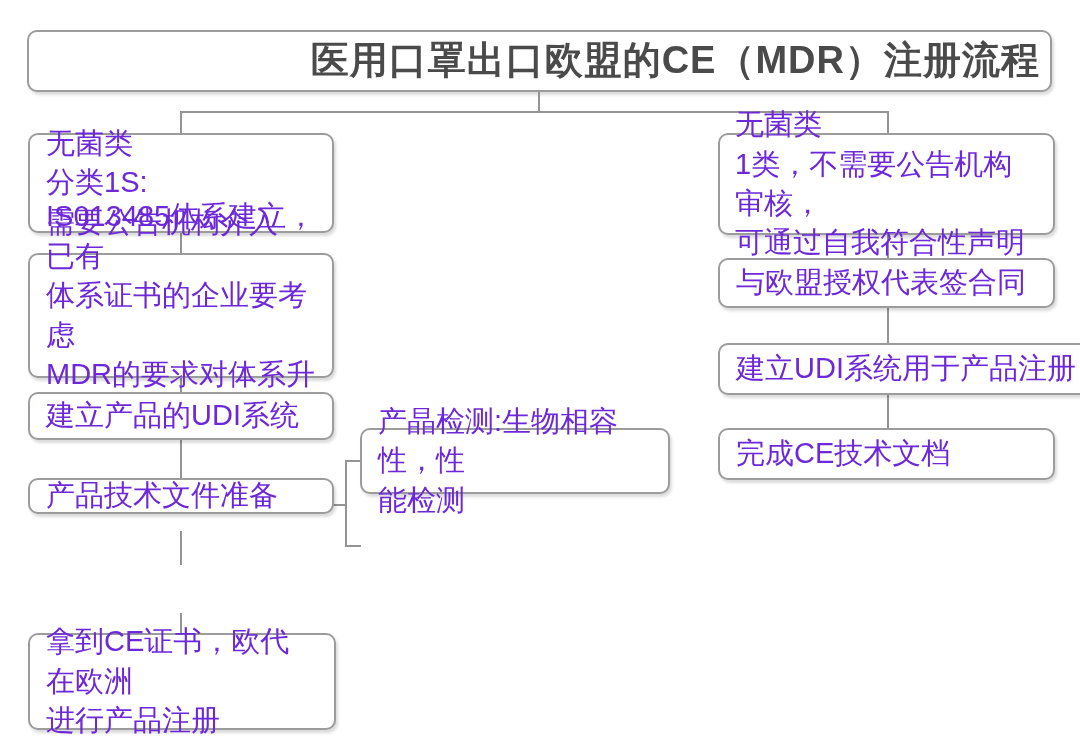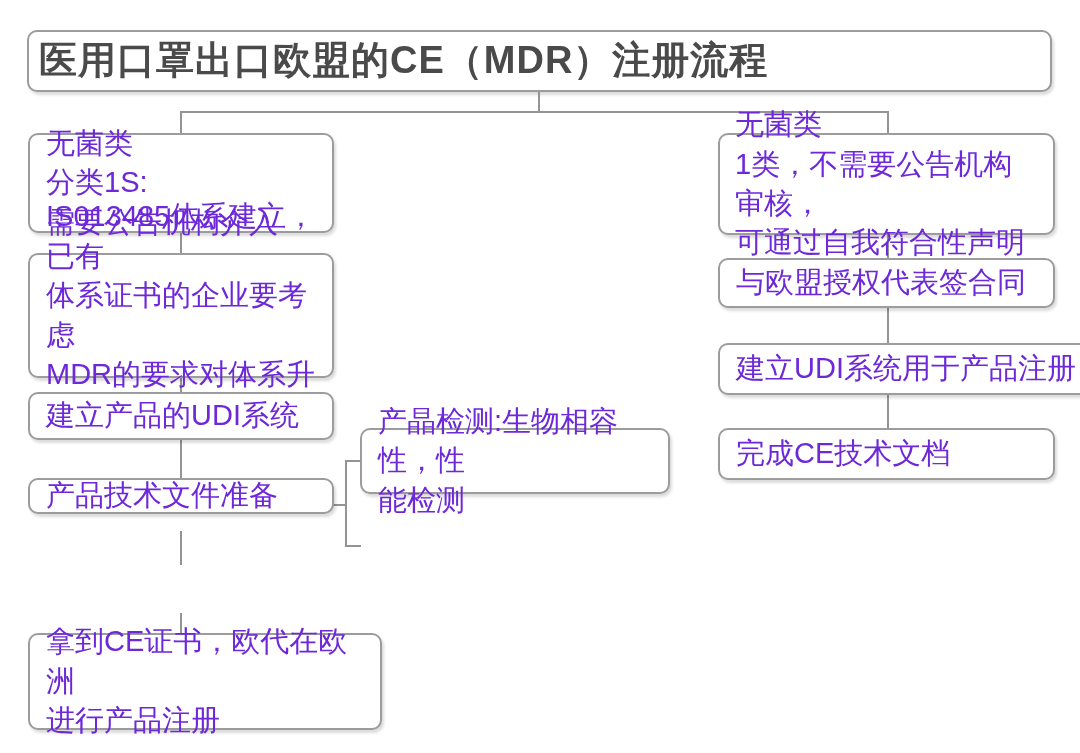--- a/index.html
+++ b/index.html
@@ -21,34 +21,34 @@
     display: flex;
     align-items: center;
     padding: 6px 16px;
     color: #6d28d9;
     font-size: 29px;
     line-height: 1.36;
   }
   .node-text { white-space: pre-line; }
   #title-node {
     left: 27px; top: 30px; width: 1025px; height: 62px;
-    justify-content: flex-start;
+    justify-content: flex-end;
     font-size: 38px;
     font-weight: bold;
     color: #4a4a4a;
     letter-spacing: 1px;
     padding: 0 10px;
   }
   
   #n-l1 { left: 28px; top: 133px; width: 306px; height: 100px; }
   #n-l2 { left: 28px; top: 253px; width: 306px; height: 125px; }
   #n-l3 { left: 28px; top: 392px; width: 306px; height: 48px; }
   #n-l4 { left: 28px; top: 478px; width: 306px; height: 36px; }
   #n-l5 { left: 28px; top: 564px; width: 306px; height: 50px; }
-  #n-l6 { left: 28px; top: 633px; width: 354px; height: 97px; }
+  #n-l6 { left: 28px; top: 633px; width: 308px; height: 97px; }
   
   #n-m1 { left: 360px; top: 428px; width: 310px; height: 66px; }
   #n-m2 { left: 360px; top: 512px; width: 310px; height: 66px; }
   
   #n-r1 { left: 718px; top: 133px; width: 337px; height: 102px; padding: 6px 15px; }
   #n-r2 { left: 718px; top: 258px; width: 337px; height: 50px; }
   #n-r3 { left: 718px; top: 343px; width: 376px; height: 52px; }
   #n-r4 { left: 718px; top: 428px; width: 337px; height: 52px; }
   
   .vline, .hline { position: absolute; background: #949494; }

